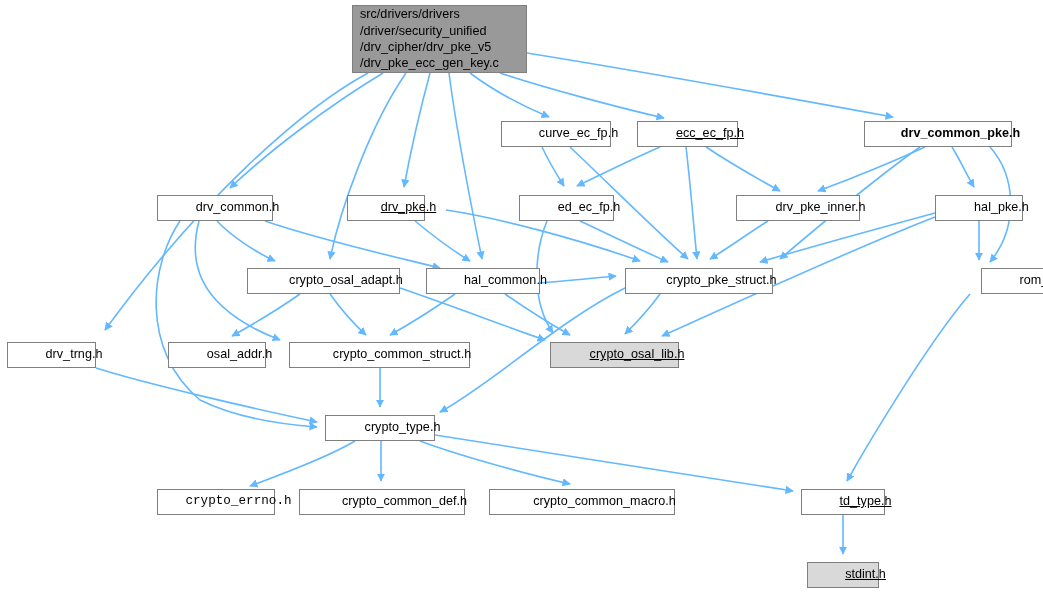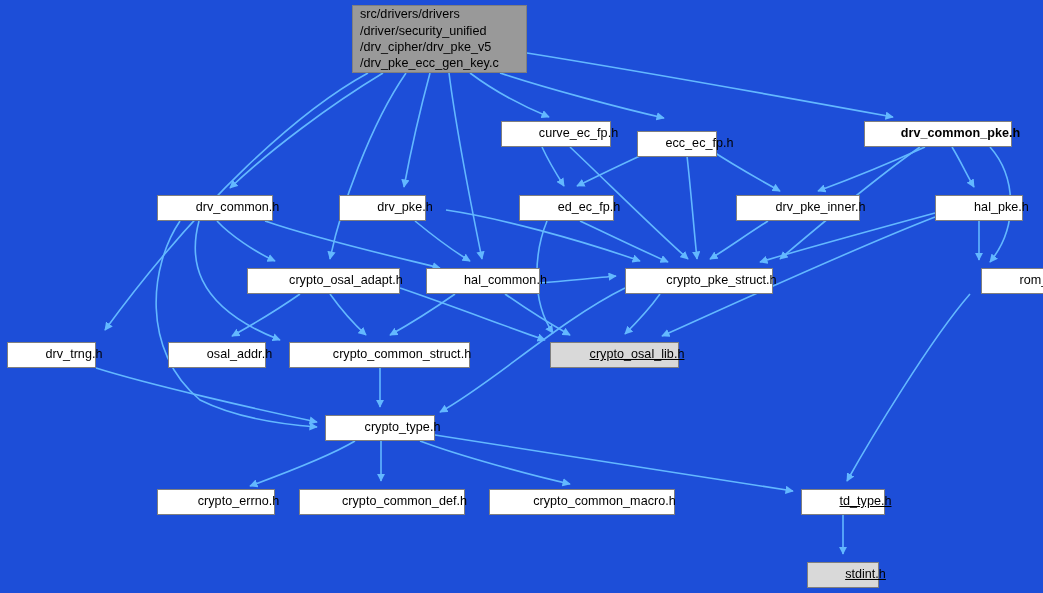--- a/index.html
+++ b/index.html
@@ -4,21 +4,21 @@
 <style>
   html, body {
     margin: 0;
     padding: 0;
     background: #000000;
   }
   #graph-root {
     position: relative;
     width: 1043px;
     height: 593px;
-    background: #1d4ed8;
+    background: #ffffff;
     overflow: hidden;
     font-family: "Liberation Sans", sans-serif;
   }
   #edge-layer {
     position: absolute;
     left: 0;
     top: 0;
     width: 1043px;
     height: 593px;
   }
@@ -108,35 +108,35 @@
         <path d="M 970,294 C 930,340 870,440 847,481" fill="none" stroke="#63b8ff" stroke-width="1.6" marker-end="url(#arrow)"></path>
         <path d="M 843,515 C 843,528 843,545 843,554" fill="none" stroke="#63b8ff" stroke-width="1.6" marker-end="url(#arrow)"></path>
       </g>
   </svg>
   <div id="nodes-layer">
       <div class="node root" style="left: 352px; top: 5px; width: 175px; height: 68px;">src/drivers/drivers
 /driver/security_unified
 /drv_cipher/drv_pke_v5
 /drv_pke_ecc_gen_key.c</div>
       <div class="node" style="left: 501px; top: 121px; width: 110px; height: 26px;">curve_ec_fp.h</div>
-      <div class="node" style="left: 637px; top: 131px; width: 80px; height: 26px;">ecc_ec_fp.h</div>
+      <div class="node" style="left: 637px; top: 121px; width: 101px; height: 26px; text-decoration: underline;">ecc_ec_fp.h</div>
       <div class="node" style="left: 864px; top: 121px; width: 148px; height: 26px; font-weight: bold;">drv_common_pke.h</div>
       <div class="node" style="left: 157px; top: 195px; width: 116px; height: 26px;">drv_common.h</div>
-      <div class="node" style="left: 339px; top: 195px; width: 87px; height: 26px;">drv_pke.h</div>
+      <div class="node" style="left: 347px; top: 195px; width: 78px; height: 26px; text-decoration: underline;">drv_pke.h</div>
       <div class="node" style="left: 519px; top: 195px; width: 95px; height: 26px;">ed_ec_fp.h</div>
       <div class="node" style="left: 736px; top: 195px; width: 124px; height: 26px;">drv_pke_inner.h</div>
       <div class="node" style="left: 935px; top: 195px; width: 88px; height: 26px;">hal_pke.h</div>
       <div class="node" style="left: 247px; top: 268px; width: 153px; height: 26px;">crypto_osal_adapt.h</div>
       <div class="node" style="left: 426px; top: 268px; width: 114px; height: 26px;">hal_common.h</div>
       <div class="node" style="left: 625px; top: 268px; width: 148px; height: 26px;">crypto_pke_struct.h</div>
       <div class="node" style="left: 937px; top: 268px; width: 84px; height: 26px; margin-left: 44px;">rom_lib.h</div>
       <div class="node" style="left: 7px; top: 342px; width: 89px; height: 26px;">drv_trng.h</div>
       <div class="node" style="left: 168px; top: 342px; width: 98px; height: 26px;">osal_addr.h</div>
       <div class="node" style="left: 289px; top: 342px; width: 181px; height: 26px;">crypto_common_struct.h</div>
       <div class="node gray" style="left: 550px; top: 342px; width: 129px; height: 26px;">crypto_osal_lib.h</div>
       <div class="node" style="left: 325px; top: 415px; width: 110px; height: 26px;">crypto_type.h</div>
-      <div class="node" style="left: 157px; top: 489px; width: 118px; height: 26px;">crypto_errno.h</div>
+      <div class="node" style="left: 157px; top: 489px; width: 118px; height: 26px; font-family: Liberation Mono, monospace;">crypto_errno.h</div>
       <div class="node" style="left: 299px; top: 489px; width: 166px; height: 26px;">crypto_common_def.h</div>
       <div class="node" style="left: 489px; top: 489px; width: 186px; height: 26px;">crypto_common_macro.h</div>
       <div class="node" style="left: 801px; top: 489px; width: 84px; height: 26px; text-decoration: underline;">td_type.h</div>
       <div class="node gray" style="left: 807px; top: 562px; width: 72px; height: 26px;">stdint.h</div>
     </div>
 </div>
 
 </body></html>

